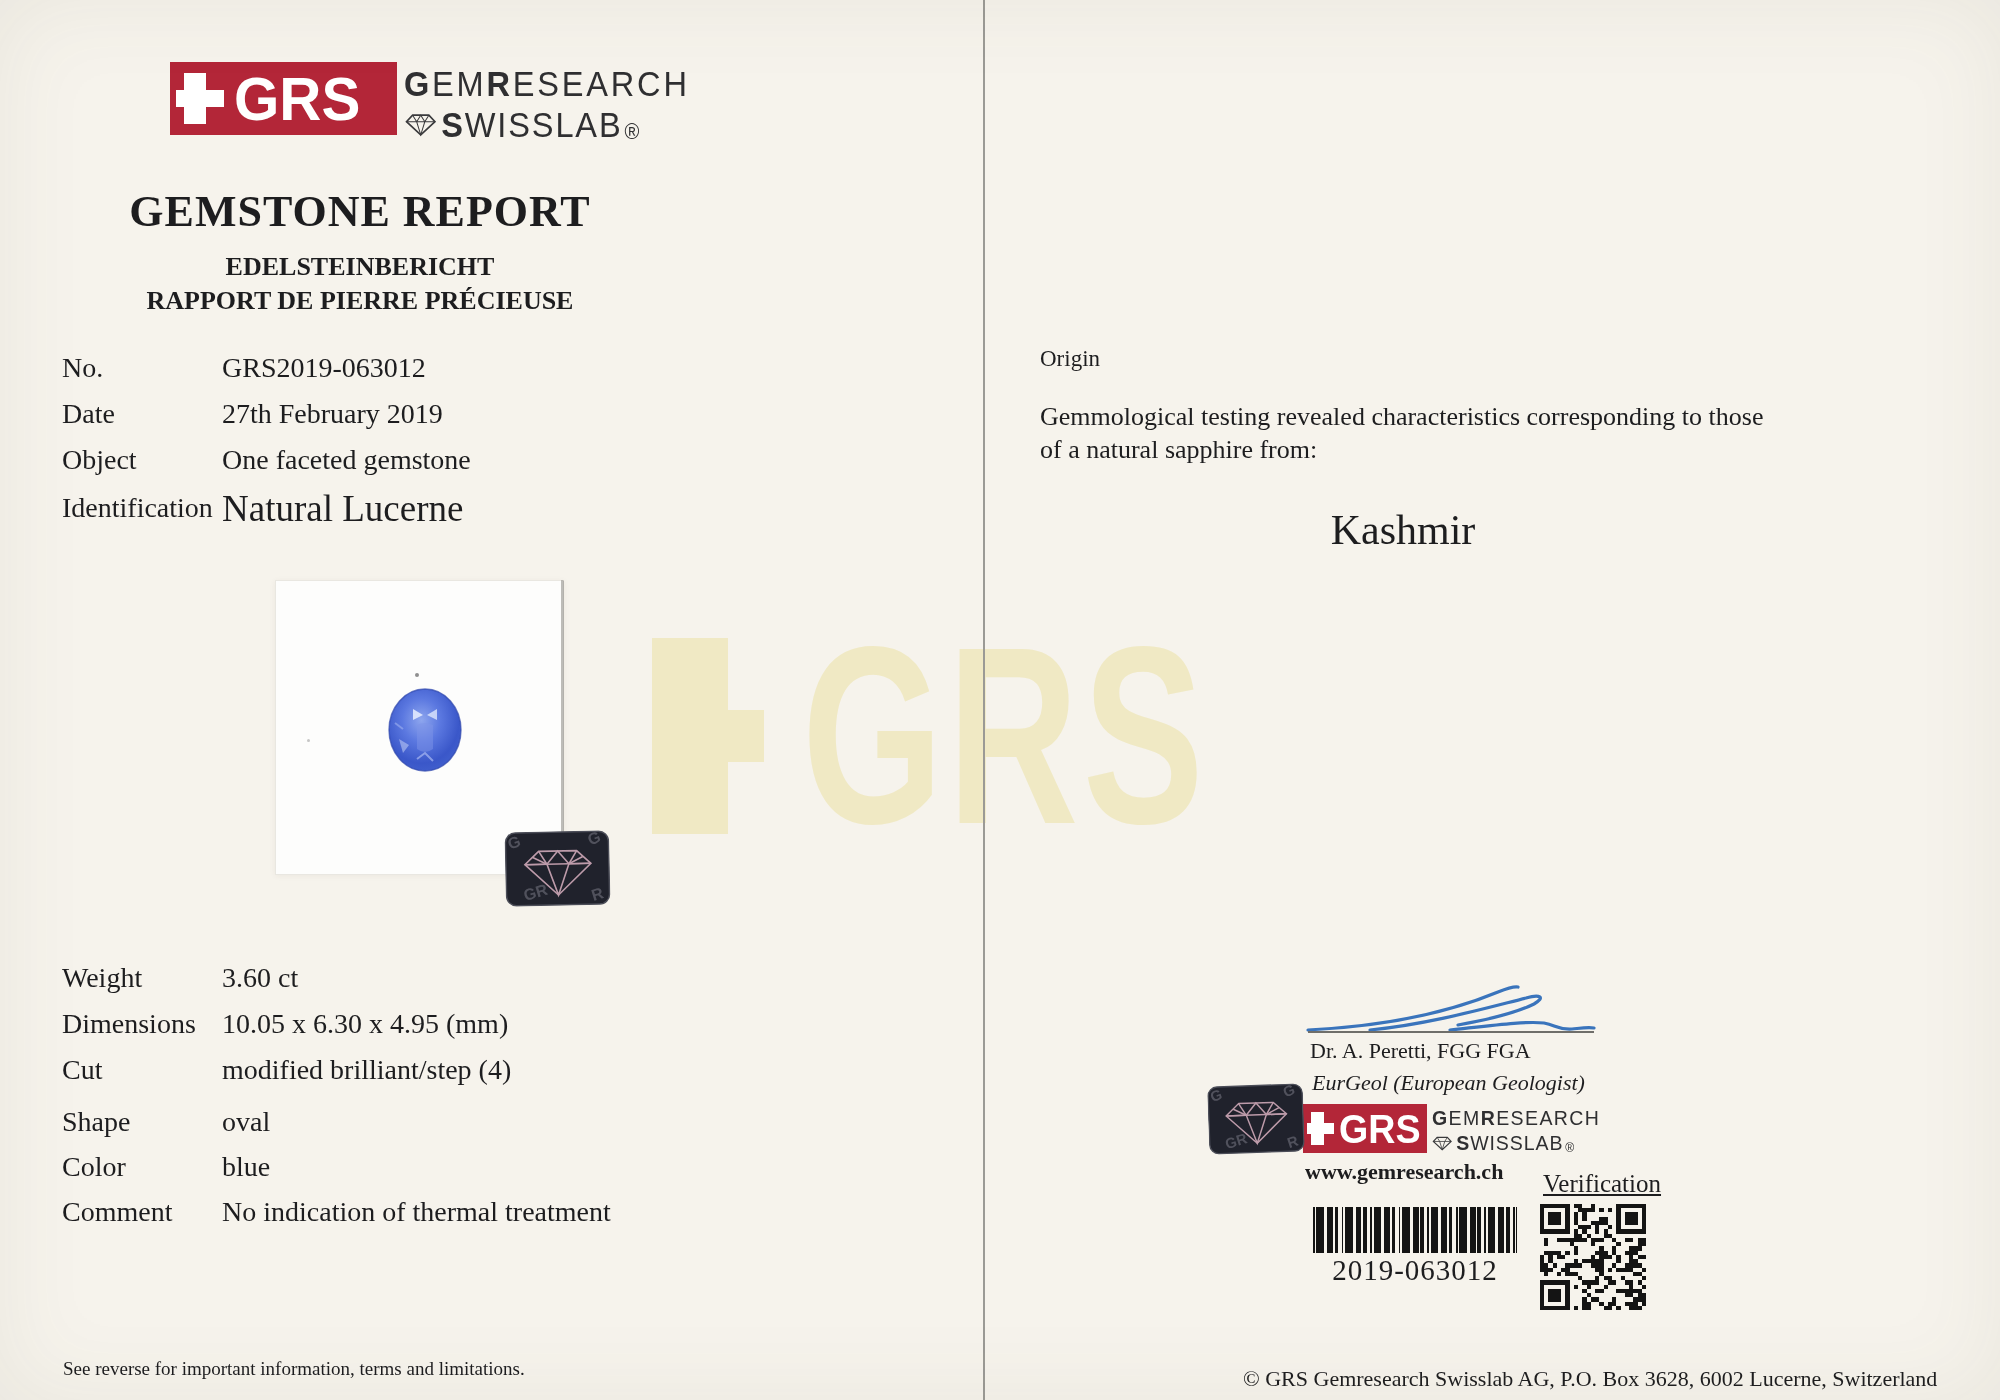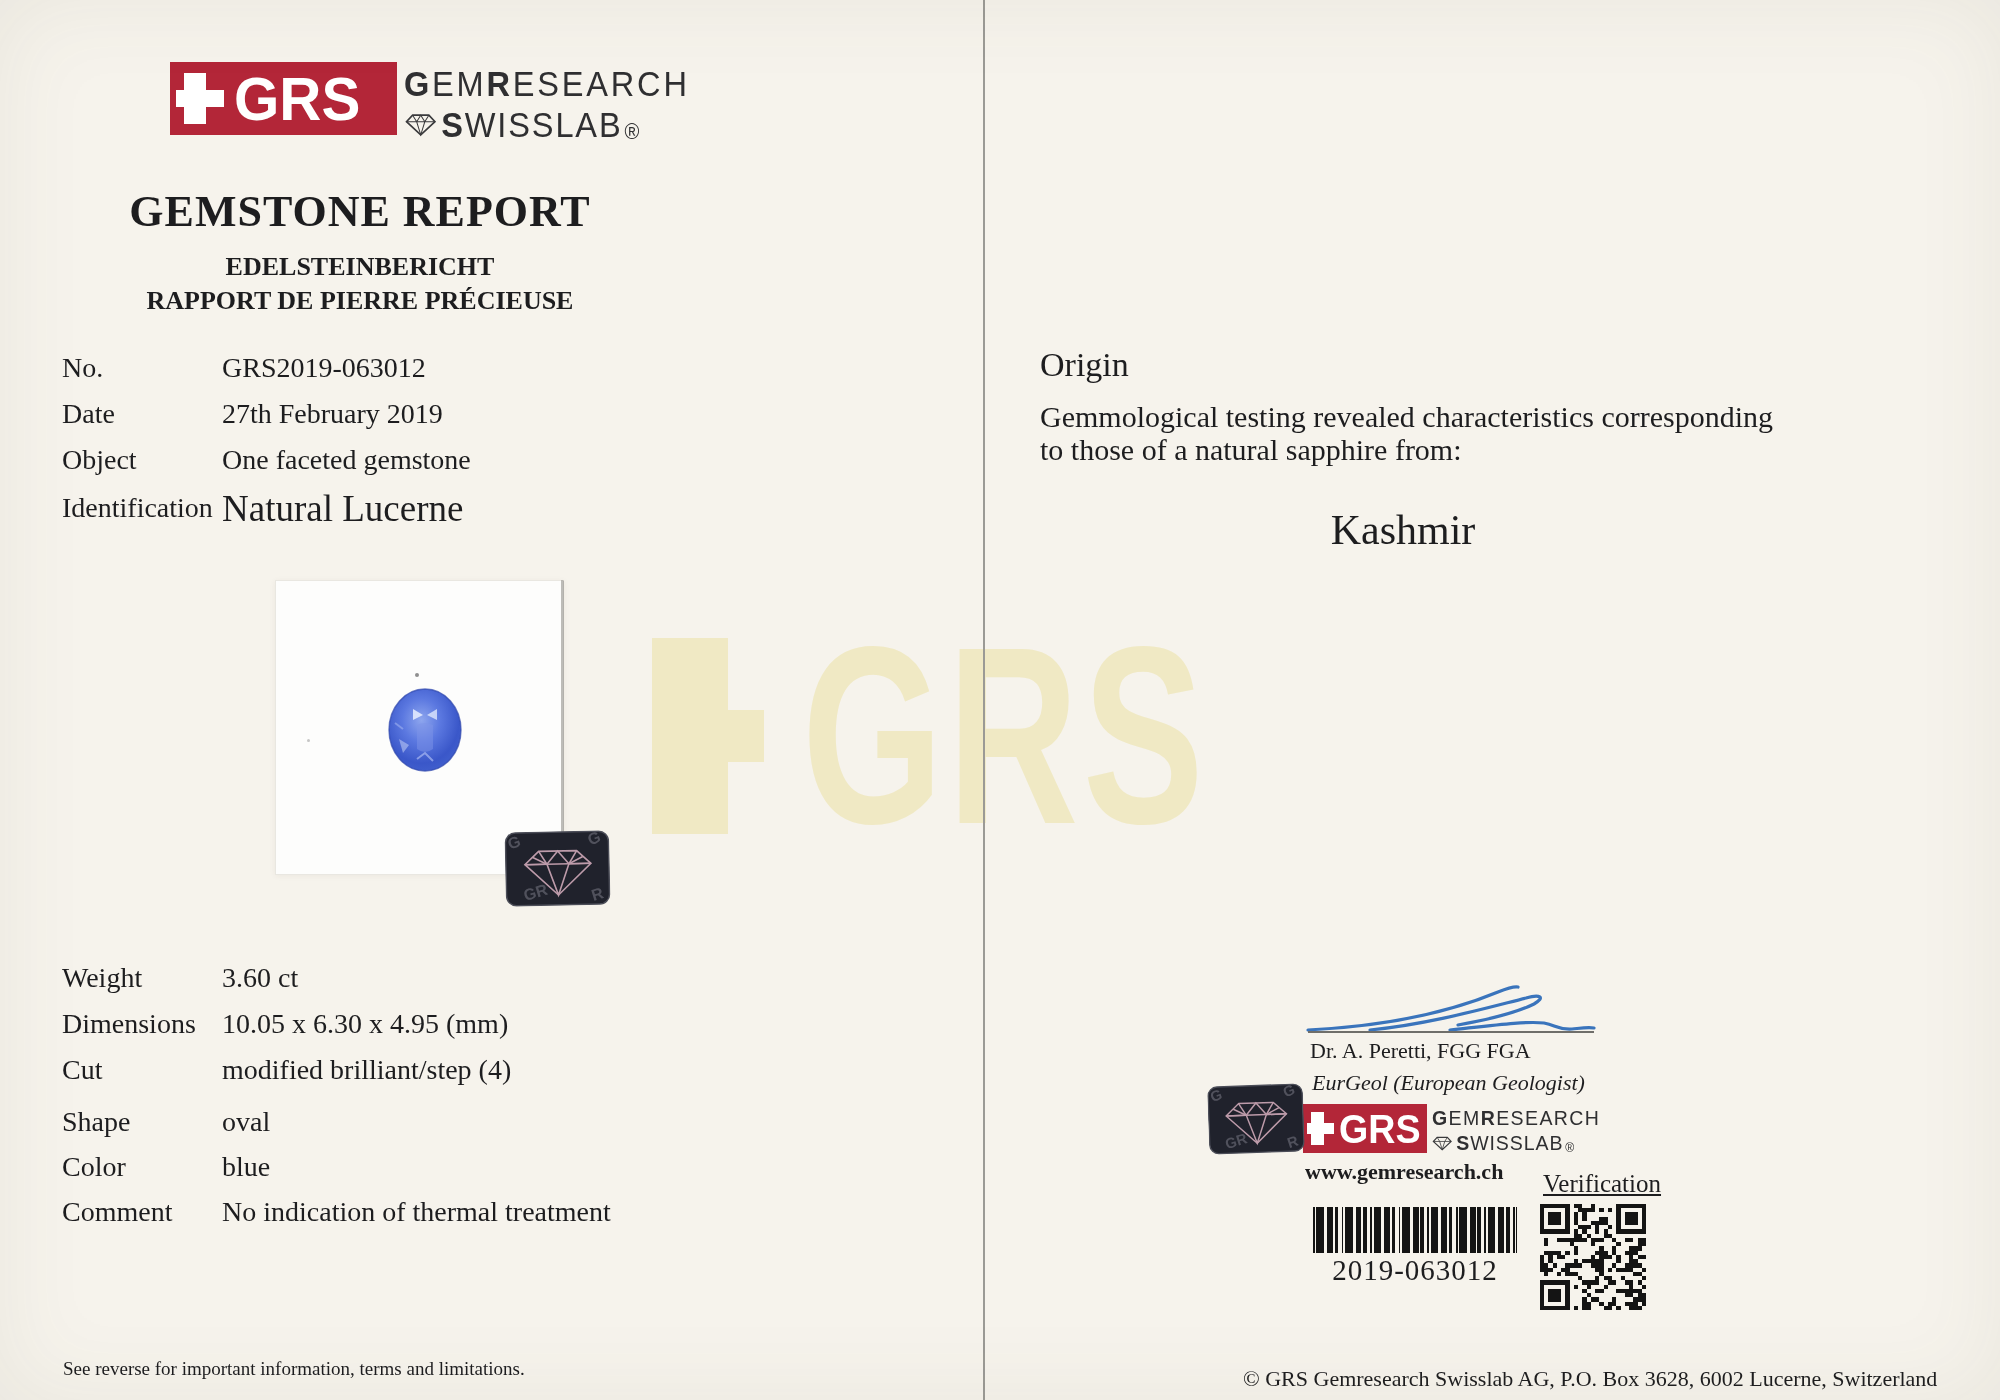--- a/index.html
+++ b/index.html
@@ -48,22 +48,22 @@
   .wm-cross{position:relative;width:112px;height:196px;}
   .wm-cross .v{position:absolute;left:0;top:0;width:76px;height:196px;background:#f0e9c4;}
   .wm-cross .h{position:absolute;left:0;top:72px;width:112px;height:52px;background:#f0e9c4;}
   .wm-letters{font-family:"Liberation Sans",sans-serif;font-weight:700;font-size:252px;
     line-height:196px;letter-spacing:6px;transform:scaleX(.72);transform-origin:left top;
     margin-left:38px;}
 
   .footnote{left:63px;top:1358px;font-size:19px;}
 
   
-  .origin-h{left:1040px;top:346px;font-size:34px;}
-  .origin-p{left:1040px;top:400px;width:745px;font-size:30px;line-height:33px;}
+  .origin-h{left:1040px;top:346px;font-size:23px;}
+  .origin-p{left:1040px;top:400px;width:745px;font-size:26px;line-height:33px;}
   .origin-v{left:1040px;top:506px;width:726px;text-align:center;font-size:42px;}
 
   .sig-line{left:1308px;top:1031px;width:286px;height:2px;background:#6f6e6a;}
   .sig-name{left:1310px;top:1038px;font-size:22px;}
   .sig-title{left:1312px;top:1070px;font-size:22px;font-style:italic;}
 
   .website{left:1305px;top:1159px;font-size:22px;font-weight:700;}
   .verif{left:1543px;top:1170px;font-size:25px;text-decoration:underline;}
   .barcode{left:1313px;top:1207px;width:204px;height:46px;display:flex;overflow:hidden;}
   .barcode div{height:100%;background:#141414;flex:0 0 auto;}

